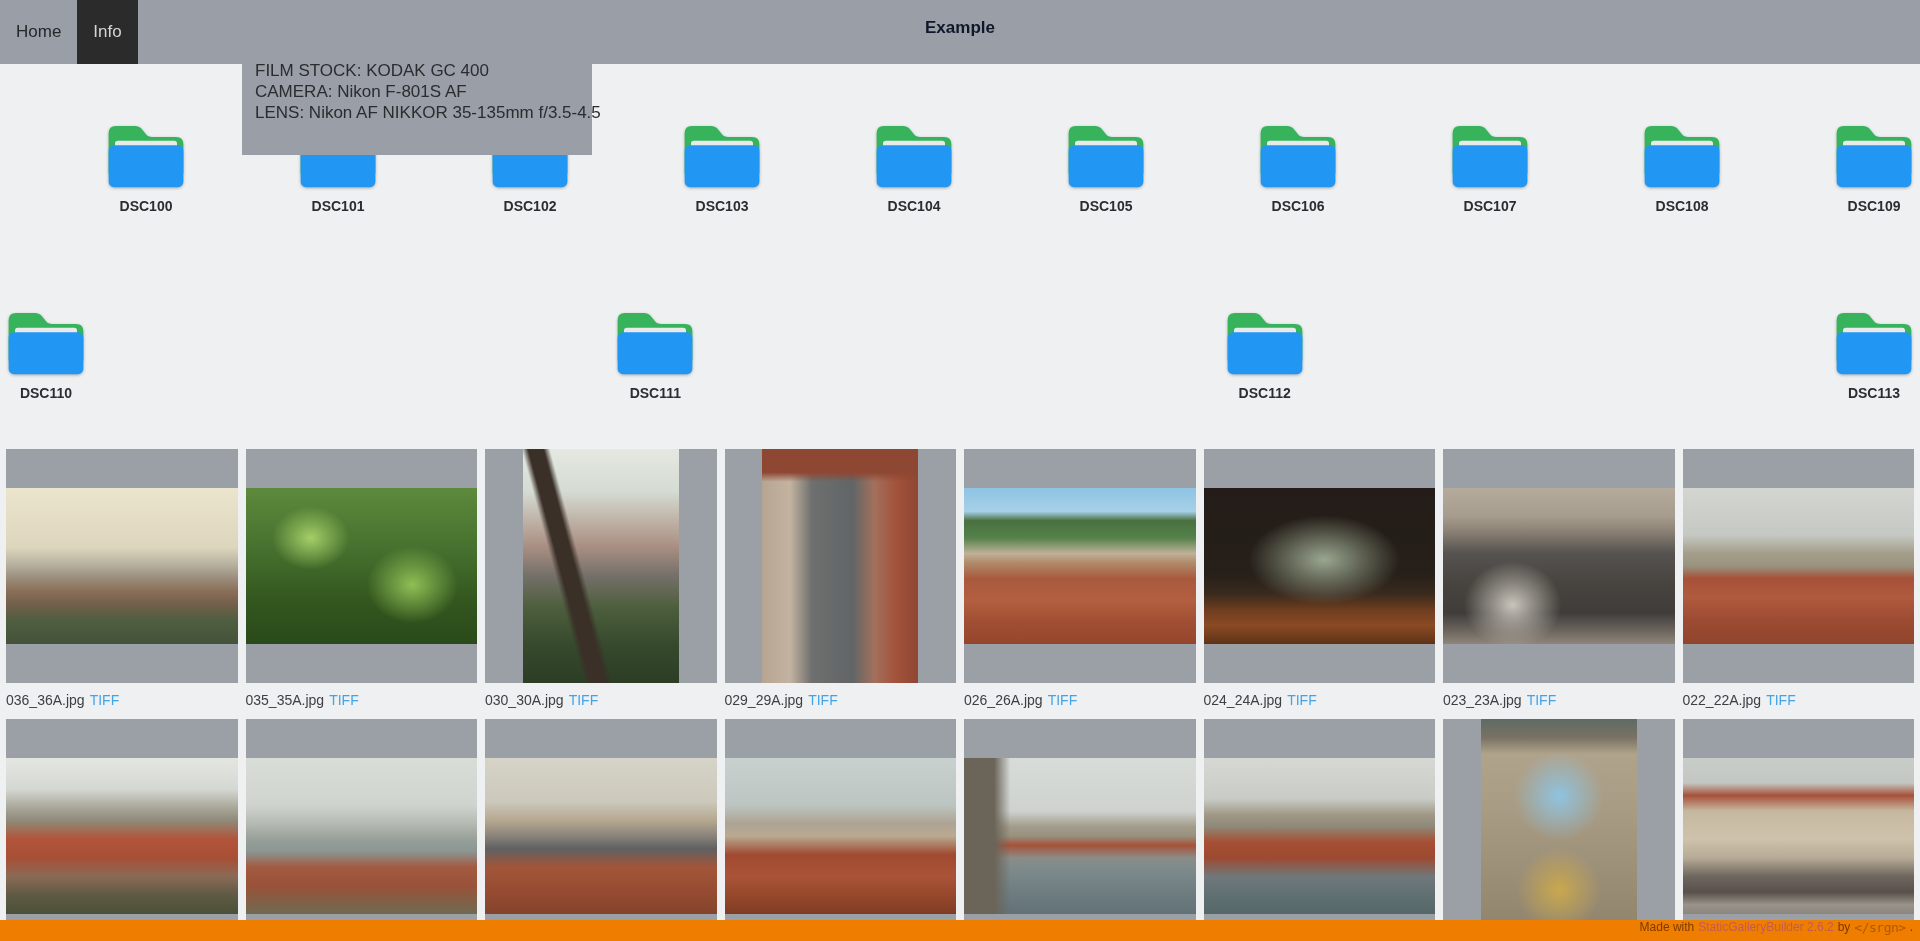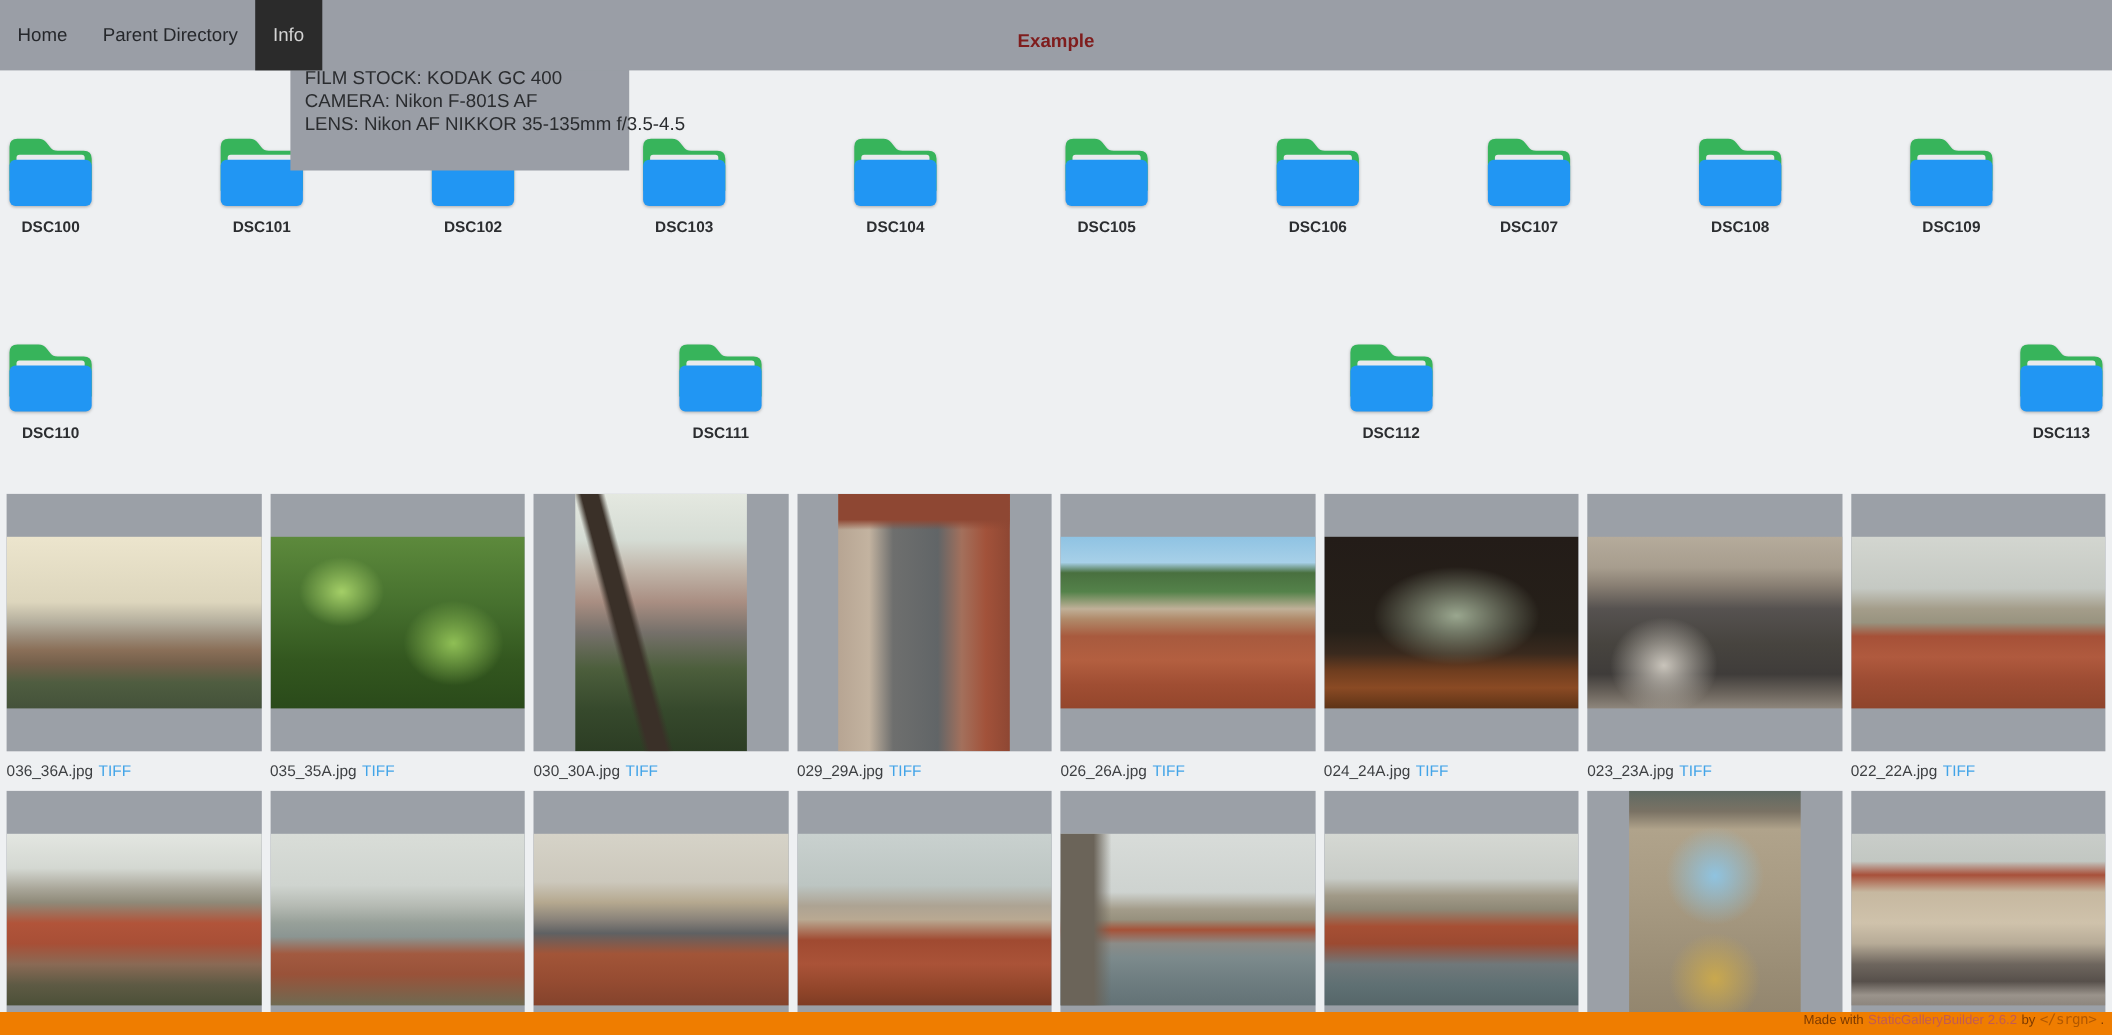--- a/index.html
+++ b/index.html
@@ -5,31 +5,31 @@
   * { margin:0; padding:0; box-sizing:border-box; }
   html,body { width:1920px; height:941px; overflow:hidden; background:var(--page-bg,#eef0f2);
               font-family:"Liberation Sans","DejaVu Sans",sans-serif; }
 
   
   .navbar { position:relative; height:64px; background:var(--bar-gray,#9a9ea6); display:flex; align-items:stretch; z-index:20; }
   .nav-left { display:flex; }
   .nav-item { display:flex; align-items:center; padding:0 16px; font-size:17px; color:#25272b;
               text-decoration:none; cursor:pointer; white-space:nowrap; }
   .nav-item.active { background:#2b2b2b; color:#d4d4d4; }
-  .nav-title { position:absolute; left:0; right:0; top:14px; height:48px; display:flex; align-items:center;
-               justify-content:center; font-size:17px; font-weight:bold; color:#7f1d1d; pointer-events:none; }
+  .nav-title { position:absolute; left:0; right:0; top:4px; height:48px; display:flex; align-items:center;
+               justify-content:center; font-size:17px; font-weight:bold; color:#0f172a; pointer-events:none; }
 
   
-  .tooltip { position:absolute; left:242px; top:48px; width:308px; min-height:107px; background:var(--bar-gray,#9a9ea6);
-             padding:12px 13px 11px; z-index:15;margin-left:22px; }
+  .tooltip { position:absolute; left:242px; top:48px; width:350px; min-height:107px; background:var(--bar-gray,#9a9ea6);
+             padding:12px 13px 11px; z-index:15; }
   .tt-line { font-size:17px; line-height:21px; color:#2a2c2f; white-space:nowrap; }
 
   
   .folders-row1 { display:flex; margin-top:53px; }
-  .folders-row1 .fcell { flex:1 1 0; display:flex; justify-content:flex-start; }
+  .folders-row1 .fcell { flex:1 1 0; display:flex; justify-content:flex-end; }
   .folders-row2 { display:flex; justify-content:space-between; margin-top:90px; }
   .folder { width:92px; display:flex; flex-direction:column; align-items:center; cursor:pointer; }
   .fold-ic { width:88px; height:72px; filter:drop-shadow(0 1.5px 1.5px rgba(0,0,0,.28)); }
   .folder-label { margin-top:9px; font-size:14px; font-weight:bold; color:#2b2d30; }
 
   
   .gallery { margin:48px 6px 0; }
   .thumb-grid { display:grid; grid-template-columns:repeat(8,1fr); column-gap:8px; row-gap:0; }
   .cell { display:block; }
   .tile { height:234px; background:var(--tile-gray,#9ba0a7); display:flex; align-items:center; justify-content:center;
@@ -49,21 +49,20 @@
   .f-link { color:#c25b54; }
   .f-logo { font-family:"DejaVu Sans Mono",monospace; font-size:13px; color:#b15800; letter-spacing:-0.5px; }
 </style>
 </head>
 <body>
 
 <nav class="navbar">
   <div class="nav-left">
   <a class="nav-item">Home</a>
 
-  <a class="nav-item">Parent Directory</a>
 
   <a class="nav-item active">Info</a>
 </div>
   <div class="nav-title">Example</div>
 </nav>
 
 <div class="tooltip">
   <div class="tt-line">FILM STOCK: KODAK GC 400</div>
 
   <div class="tt-line">CAMERA: Nikon F-801S AF</div>

